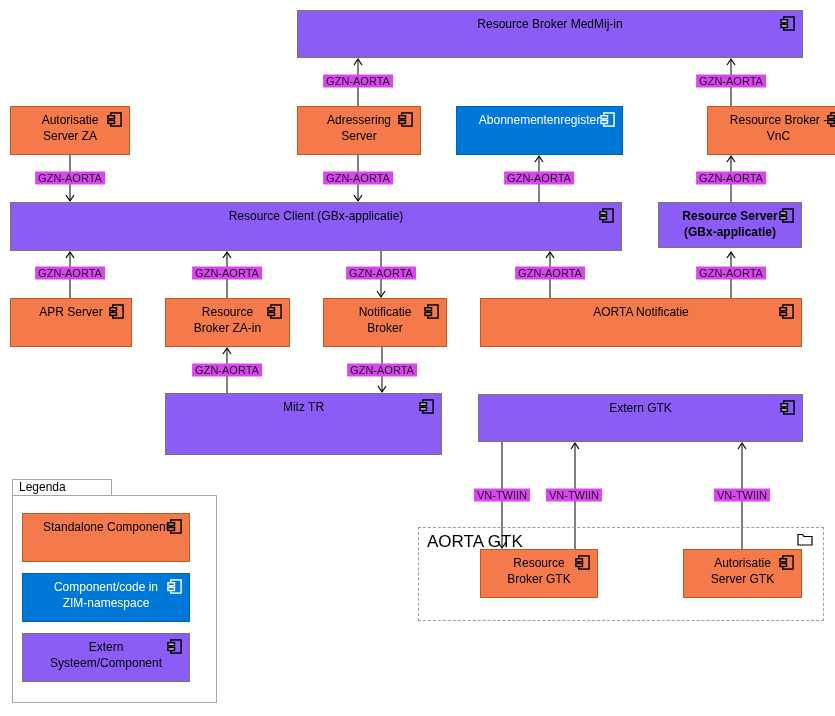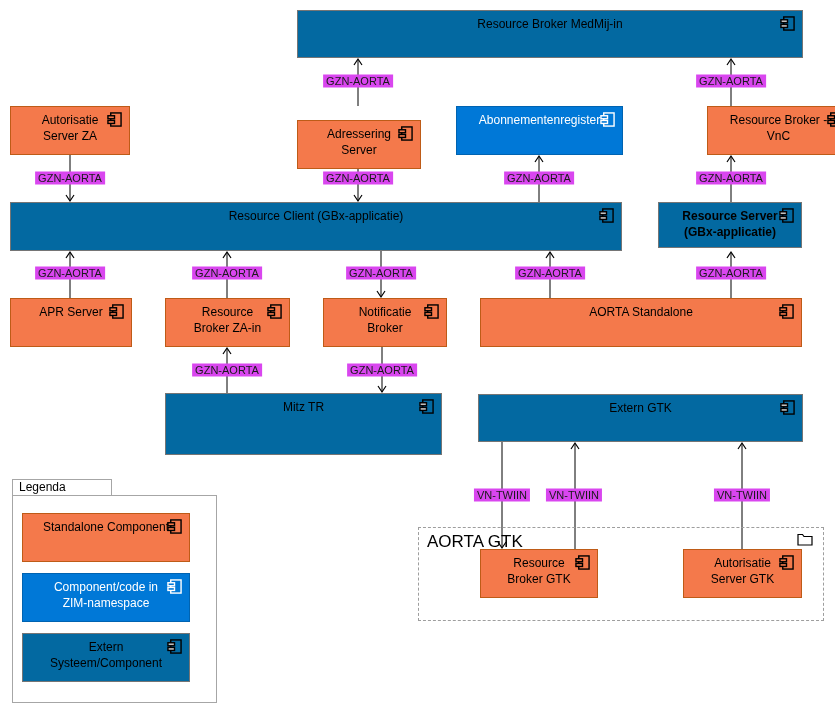--- a/index.html
+++ b/index.html
@@ -11,21 +11,21 @@
   .wires line{stroke:#000;stroke-width:1;}
   .wires path{stroke:#000;stroke-width:1.2;fill:none;}
 
   .node{
     position:absolute;box-sizing:border-box;border:1px solid #000;
     text-align:center;padding:5px 4px 0 4px;font-size:12px;line-height:16px;
   }
   .node .node-label{white-space:pre-line;}
   .node.orange{background:#F4794B;border-color:#BE5B17;}
   .node.blue{background:#0078D7;border-color:#0063B1;color:#fff;}
-  .node.gray{background:#0369a1;border-color:#757575;}
+  .node.gray{background:#8b5cf6;border-color:#757575;}
 
   .comp-icon{position:absolute;top:5px;right:7px;width:15px;height:15px;}
   .comp-icon .ci-main{fill:none;stroke:#000;stroke-width:1.5;}
   .comp-icon .ci-tab{stroke:#000;stroke-width:1.5;}
   .node.orange .comp-icon .ci-tab{fill:#F4794B;}
   .node.gray .comp-icon .ci-tab{fill:#BFBFBF;}
   .node.blue .comp-icon .ci-tab{fill:#0078D7;}
   .node.blue .comp-icon .ci-main,
   .node.blue .comp-icon .ci-tab{stroke:#fff;}
 
@@ -144,21 +144,21 @@
   <div class="node orange" style="left:10px;top:106px;width:120px;height:49px;">
     <span class="node-label">Autorisatie
 Server ZA</span>
     <svg class="comp-icon" viewBox="0 0 16 16">
         <rect class="ci-main" x="4" y="1" width="11" height="14"></rect>
         <rect class="ci-tab" x="1" y="4" width="7" height="3.2"></rect>
         <rect class="ci-tab" x="1" y="9" width="7" height="3.2"></rect>
       </svg>
   </div>
 
-  <div class="node orange" style="left:297px;top:106px;width:124px;height:49px;margin-top:14px;">
+  <div class="node orange" style="left:297px;top:106px;width:124px;height:49px;">
     <span class="node-label">Adressering
 Server</span>
     <svg class="comp-icon" viewBox="0 0 16 16">
         <rect class="ci-main" x="4" y="1" width="11" height="14"></rect>
         <rect class="ci-tab" x="1" y="4" width="7" height="3.2"></rect>
         <rect class="ci-tab" x="1" y="9" width="7" height="3.2"></rect>
       </svg>
   </div>
 
   <div class="node blue" style="left:456px;top:106px;width:167px;height:49px;text-align:center;">
@@ -222,21 +222,21 @@
     <span class="node-label">Notificatie
 Broker</span>
     <svg class="comp-icon" viewBox="0 0 16 16">
         <rect class="ci-main" x="4" y="1" width="11" height="14"></rect>
         <rect class="ci-tab" x="1" y="4" width="7" height="3.2"></rect>
         <rect class="ci-tab" x="1" y="9" width="7" height="3.2"></rect>
       </svg>
   </div>
 
   <div class="node orange" style="left:480px;top:298px;width:322px;height:49px;">
-    <span class="node-label">AORTA Standalone</span>
+    <span class="node-label">AORTA Notificatie</span>
     <svg class="comp-icon" viewBox="0 0 16 16">
         <rect class="ci-main" x="4" y="1" width="11" height="14"></rect>
         <rect class="ci-tab" x="1" y="4" width="7" height="3.2"></rect>
         <rect class="ci-tab" x="1" y="9" width="7" height="3.2"></rect>
       </svg>
   </div>
 
   <div class="node gray" style="left:165px;top:393px;width:277px;height:62px;">
     <span class="node-label">Mitz TR</span>
     <svg class="comp-icon" viewBox="0 0 16 16">

